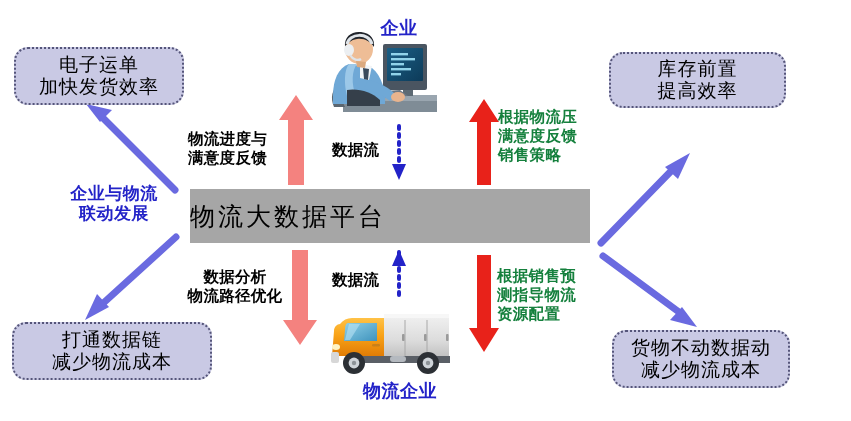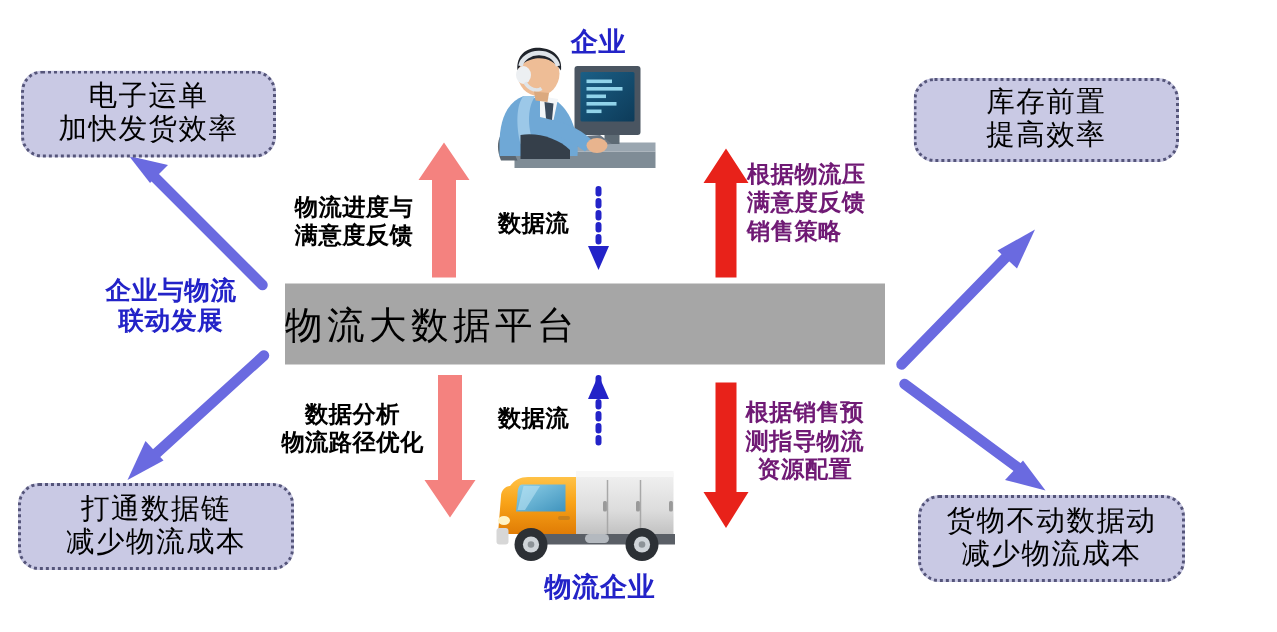--- a/index.html
+++ b/index.html
@@ -31,21 +31,21 @@
     font-size: 19px;
     line-height: 1.18;
     text-align: center;
     letter-spacing: 1px;
     padding: 3px 6px;
   }
   .callout .ln { display: block; white-space: nowrap; }
 
   #callout-tl { left: 14px;  top: 47px;  width: 170px; height: 58px; }
   #callout-tr { left: 609px; top: 52px;  width: 177px; height: 56px; }
-  #callout-bl { left: 12px;  top: 322px; width: 184px; height: 58px; }
+  #callout-bl { left: 12px;  top: 322px; width: 200px; height: 58px; }
   #callout-br { left: 612px; top: 330px; width: 178px; height: 58px; }
 
   
   #platform-bar {
     position: absolute;
     left: 190px; top: 189px;
     width: 400px; height: 54px;
     background: #a6a6a6;
     display: flex;
     align-items: center;
@@ -74,37 +74,37 @@
   
   .caption-black {
     position: absolute;
     color: #000000;
     font-weight: bold;
     font-size: 15.5px;
     line-height: 1.22;
     letter-spacing: 0.3px;
     white-space: nowrap;
   }
-  #cap-feedback    { left: 188px; top: 130px; text-align: center; width: 96px; }
+  #cap-feedback    { left: 188px; top: 130px; text-align: left; width: 96px; }
   #cap-analysis    { left: 186px; top: 268px; text-align: center; width: 98px; }
   #cap-dataflow-dn { left: 332px; top: 141px; }
   #cap-dataflow-up { left: 332px; top: 271px; }
 
   
   .caption-red {
     position: absolute;
-    color: #701a75;
+    color: #15803d;
     font-weight: bold;
     font-size: 15.5px;
     line-height: 1.22;
     letter-spacing: 0.3px;
     white-space: nowrap;
   }
   #cap-guide-sales { left: 498px; top: 108px; }
-  #cap-guide-res   { left: 497px; top: 267px; text-align: center; }
+  #cap-guide-res   { left: 497px; top: 267px; }
 
   
   #art {
     position: absolute;
     left: 0; top: 0;
     width: 851px; height: 421px;
   }
 </style>
 </head>
 <body>

